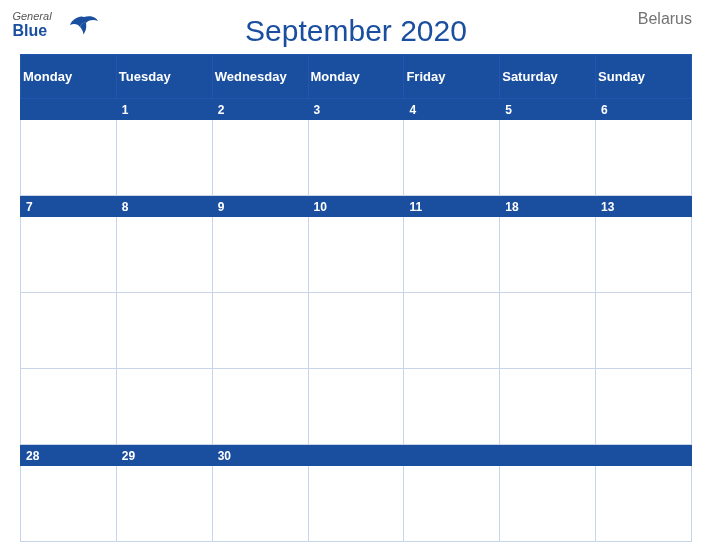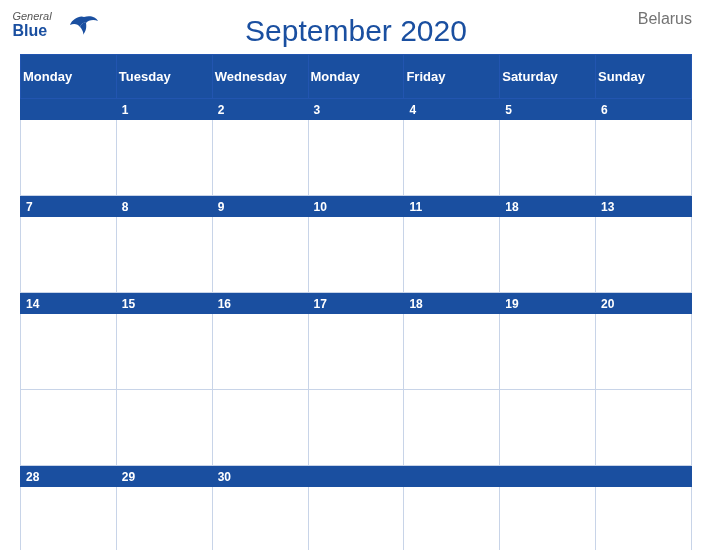--- a/index.html
+++ b/index.html
@@ -193,29 +193,20 @@
         </tr>
         <tr class="date-row">
           <td></td>
           <td></td>
           <td></td>
           <td></td>
           <td></td>
           <td></td>
           <td></td>
         </tr>
-        <tr class="band-row">
-          <td><span class="day-num">14</span></td>
-          <td><span class="day-num">15</span></td>
-          <td><span class="day-num">16</span></td>
-          <td><span class="day-num">17</span></td>
-          <td><span class="day-num">18</span></td>
-          <td><span class="day-num">19</span></td>
-          <td><span class="day-num">20</span></td>
-        </tr>
         <tr class="date-row">
           <td></td>
           <td></td>
           <td></td>
           <td></td>
           <td></td>
           <td></td>
           <td></td>
         </tr>
         <tr class="date-row">

